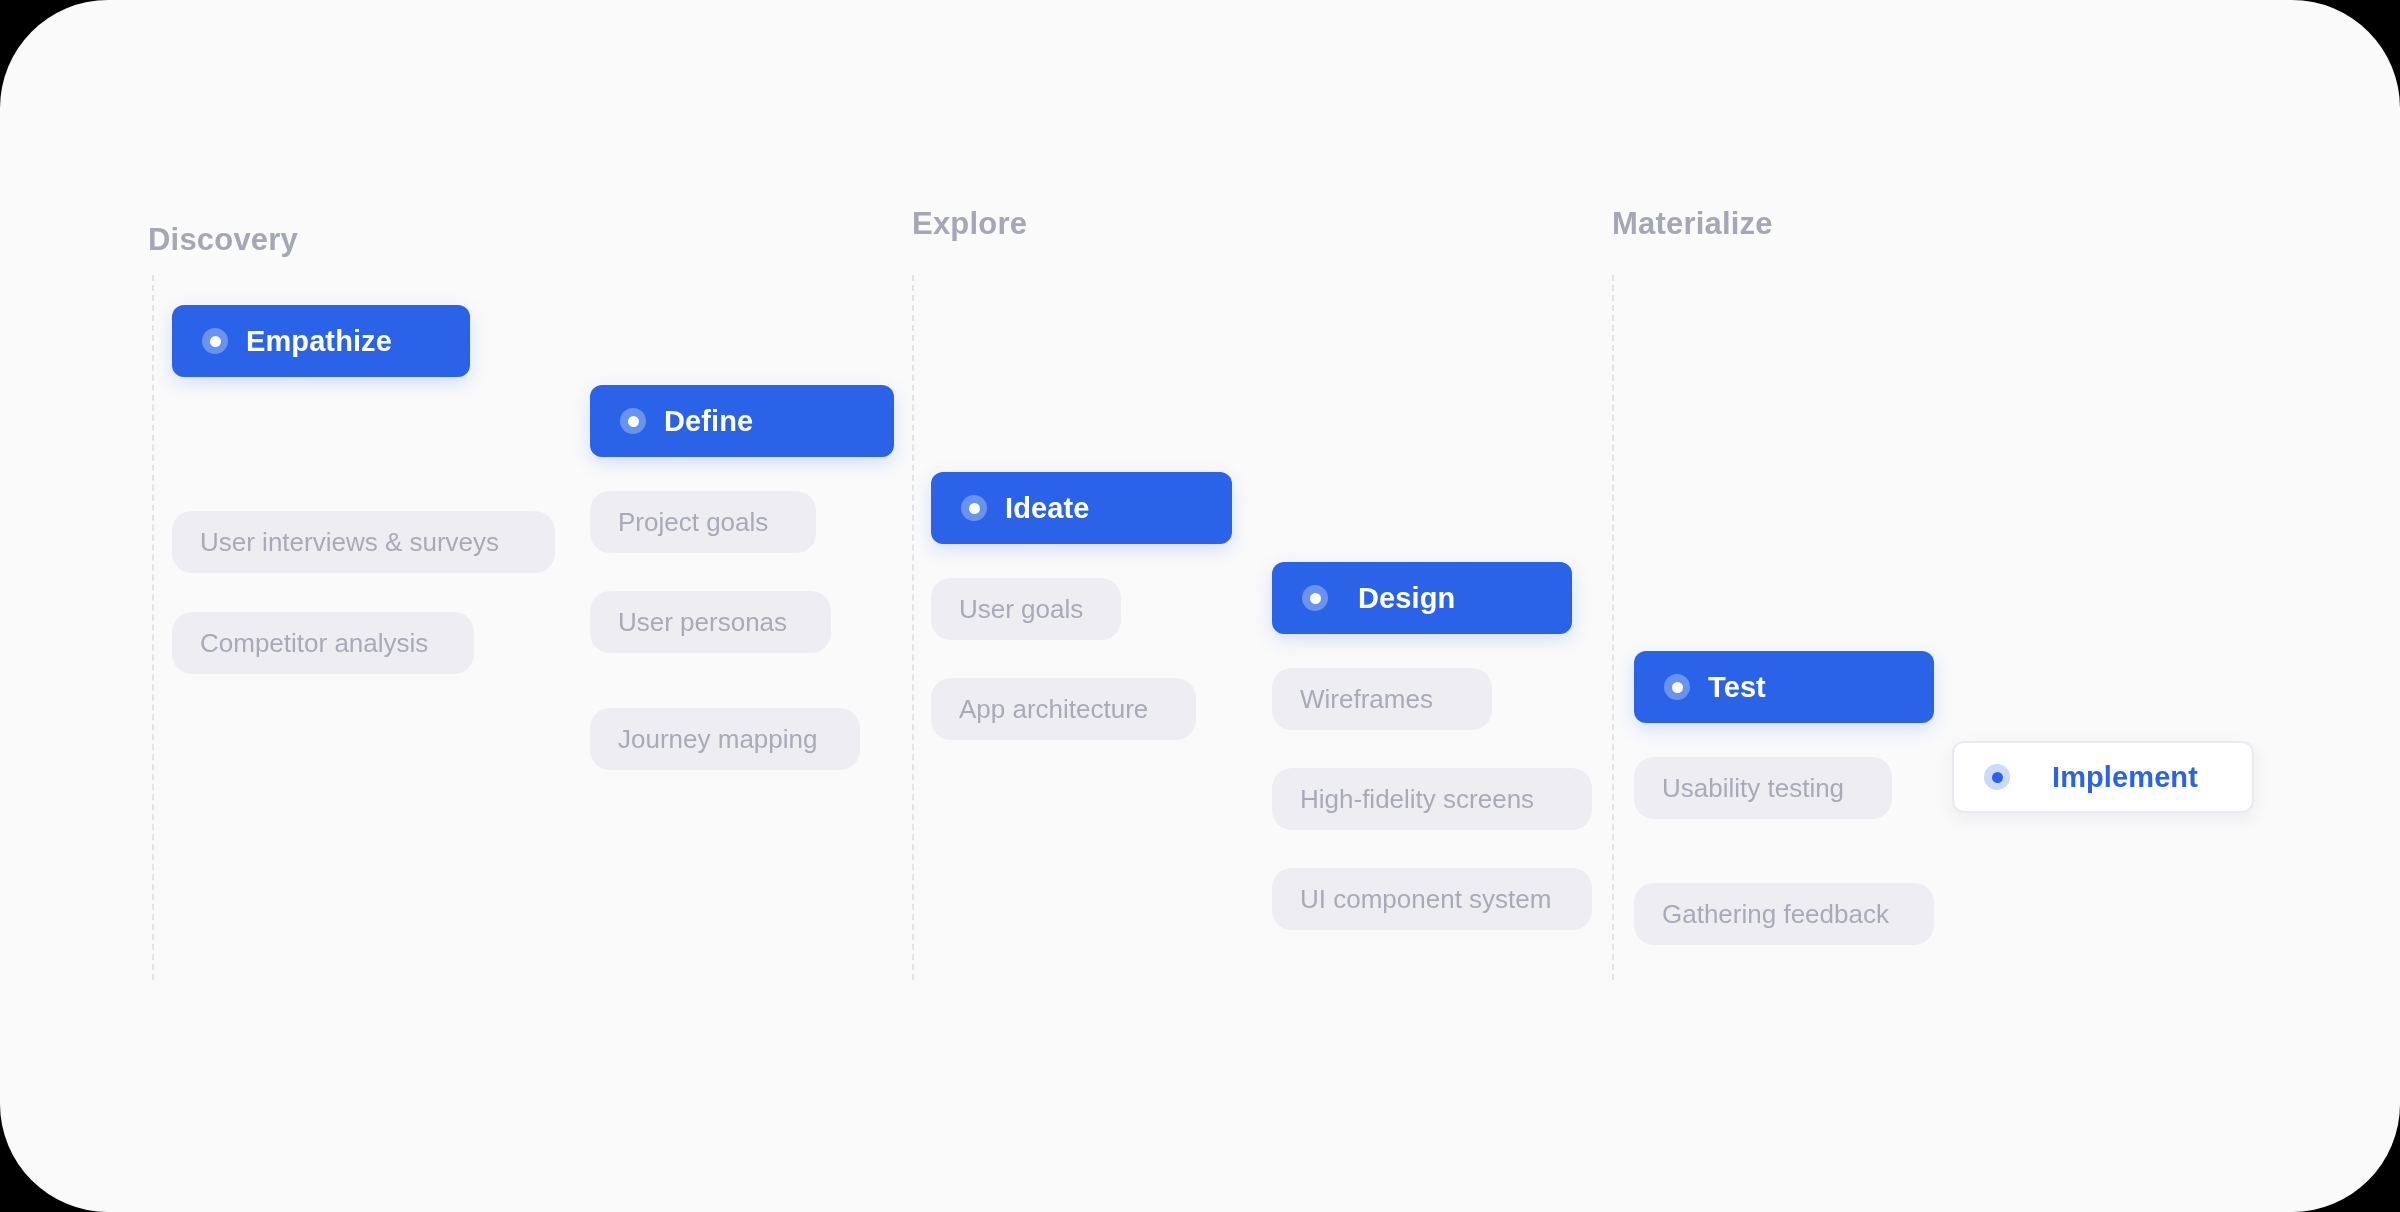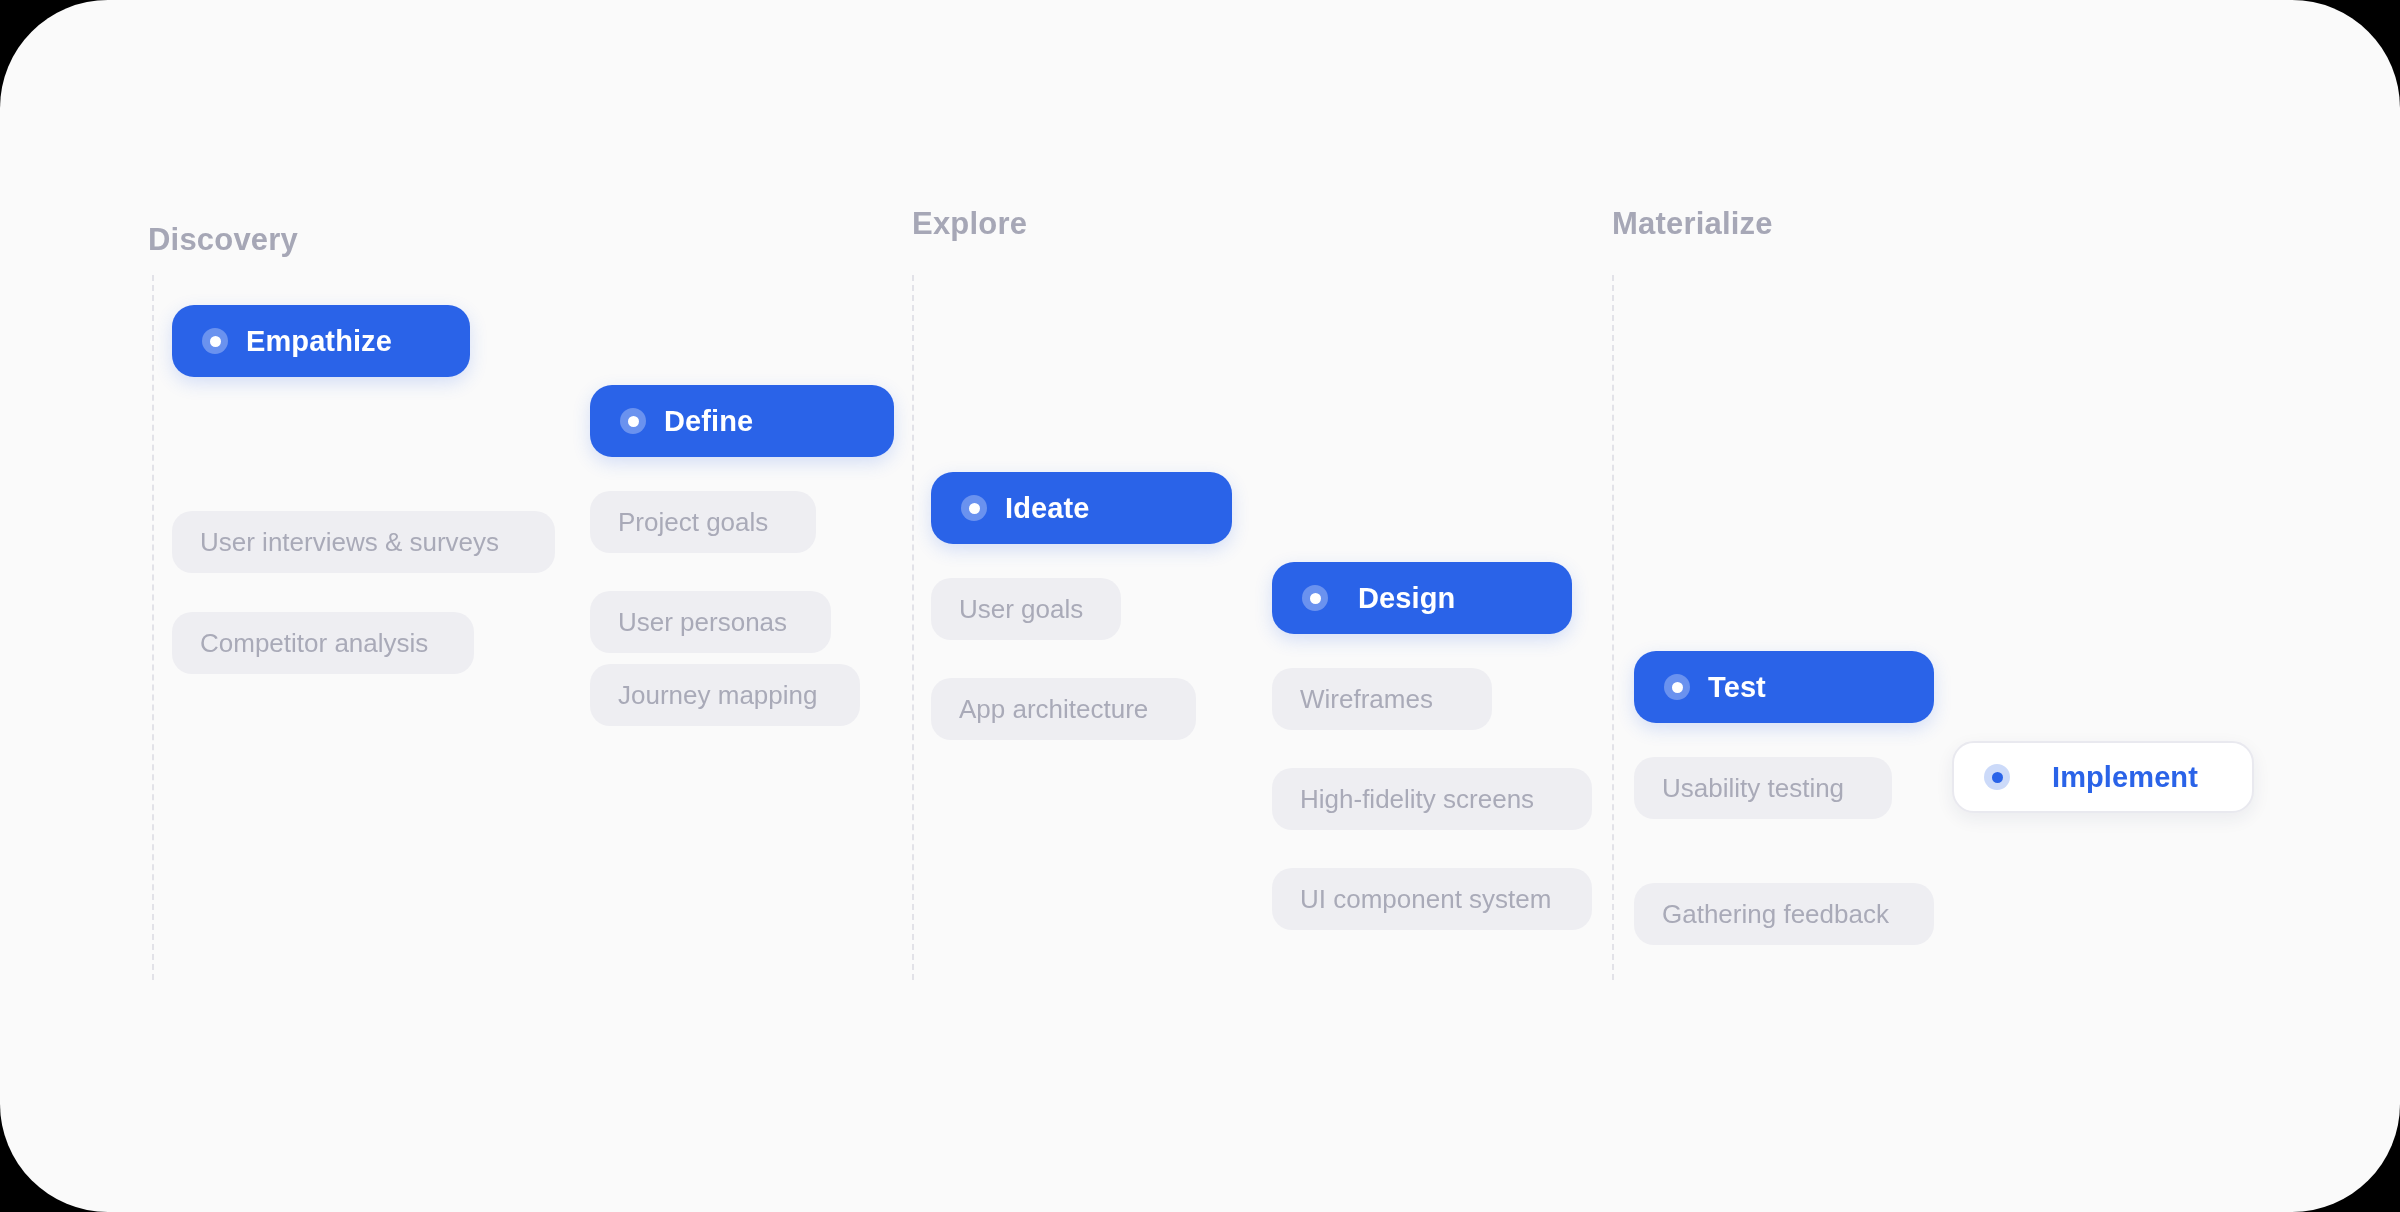--- a/index.html
+++ b/index.html
@@ -40,21 +40,21 @@
     width: 0;
     border-left: 2px dashed #e2e2e8;
   }
 
   
   .stage-pill {
     position: absolute;
     display: flex;
     align-items: center;
     box-sizing: border-box;
-    border-radius: 22px;
+    border-radius: 12px;
     padding: 1px 30px;
     height: 72px;
   }
   .stage-pill.blue {
     background: #2a63e8;
     box-shadow: 0 6px 18px rgba(42, 99, 232, 0.18);
   }
   .stage-pill.white {
     background: #ffffff;
     border: 2px solid #e9e9ef;
@@ -141,21 +141,21 @@
   <div class="stage-pill blue" style="left:590px; top:385px; width:304px;">
     <span class="stage-dot"></span>
     <span class="stage-label">Define</span>
   </div>
   <div class="task-pill" style="left:590px; top:491px; width:226px;">
     <span class="task-label">Project goals</span>
   </div>
   <div class="task-pill" style="left:590px; top:591px; width:241px;">
     <span class="task-label">User personas</span>
   </div>
-  <div class="task-pill" style="left:590px; top:664px; width:270px;">
+  <div class="task-pill" style="left:590px; top:708px; width:270px;">
     <span class="task-label">Journey mapping</span>
   </div>
 
   <div class="stage-pill blue" style="left:931px; top:472px; width:301px;">
     <span class="stage-dot"></span>
     <span class="stage-label">Ideate</span>
   </div>
   <div class="task-pill" style="left:931px; top:578px; width:190px;">
     <span class="task-label">User goals</span>
   </div>

